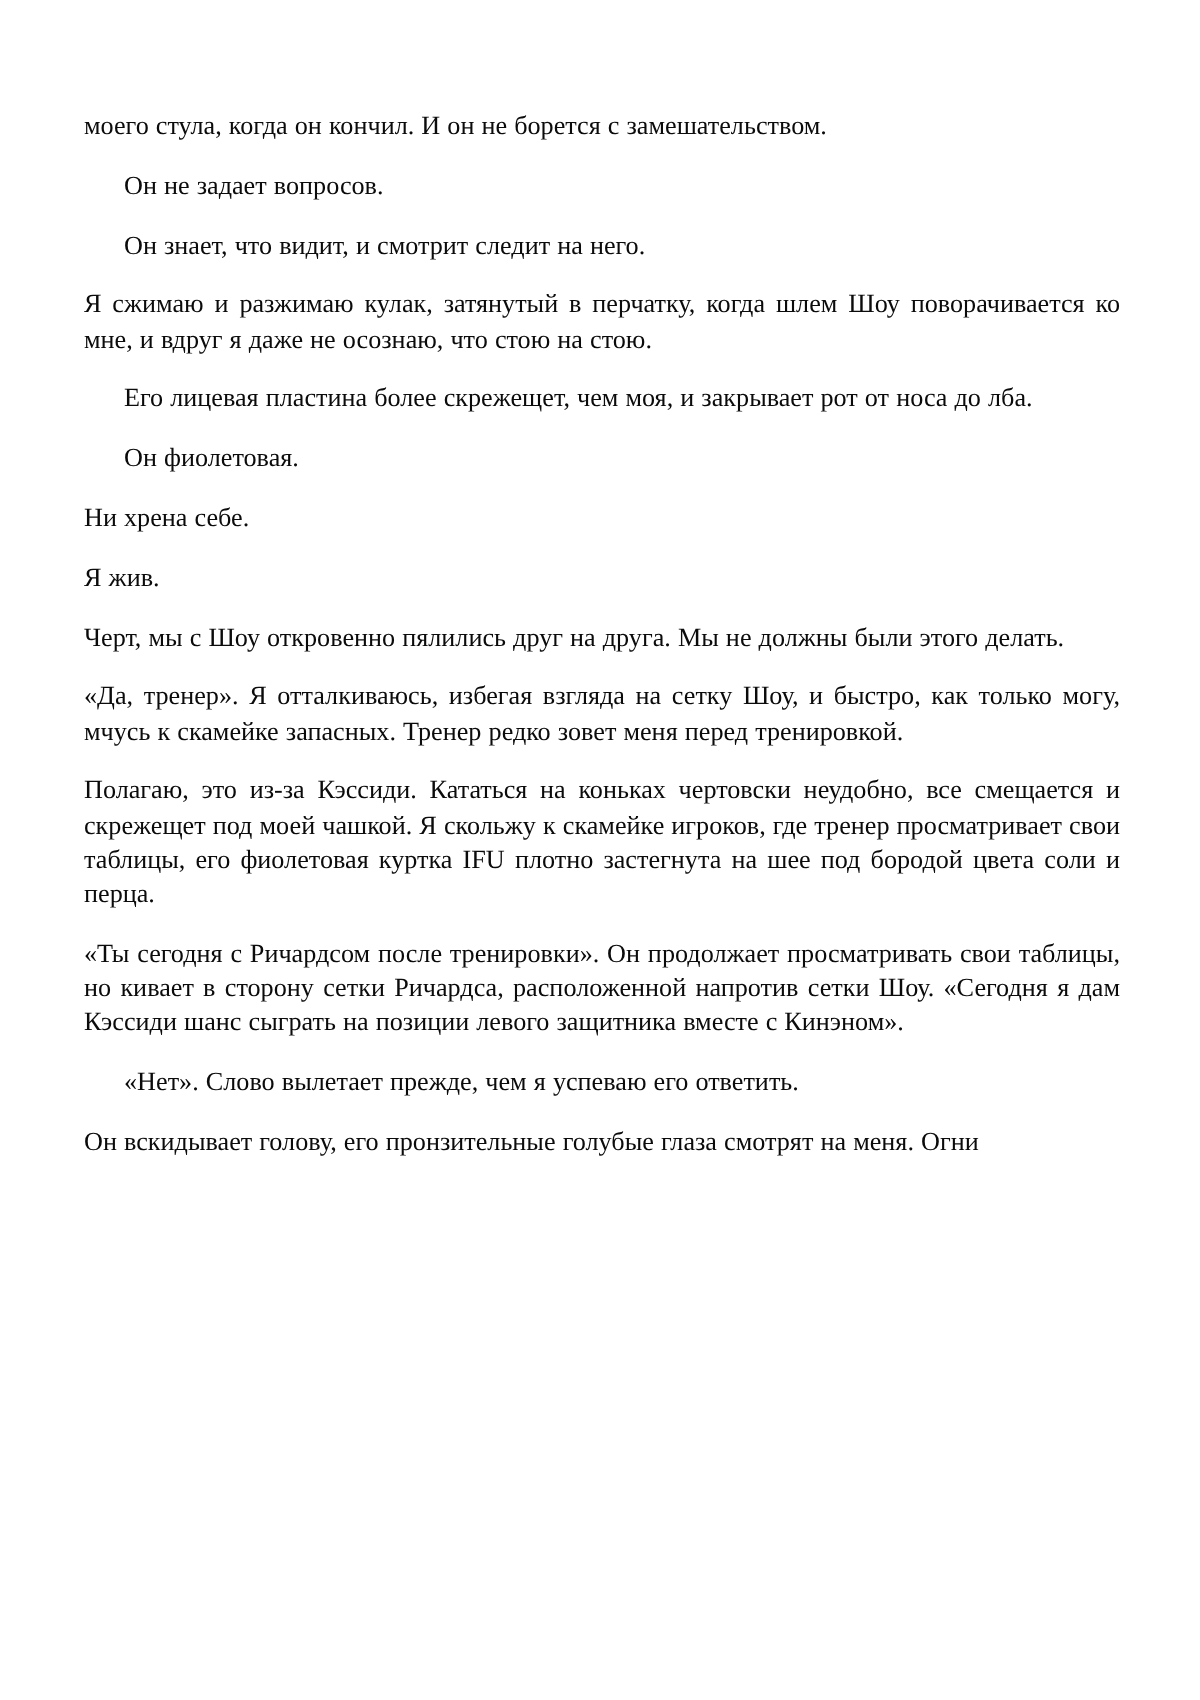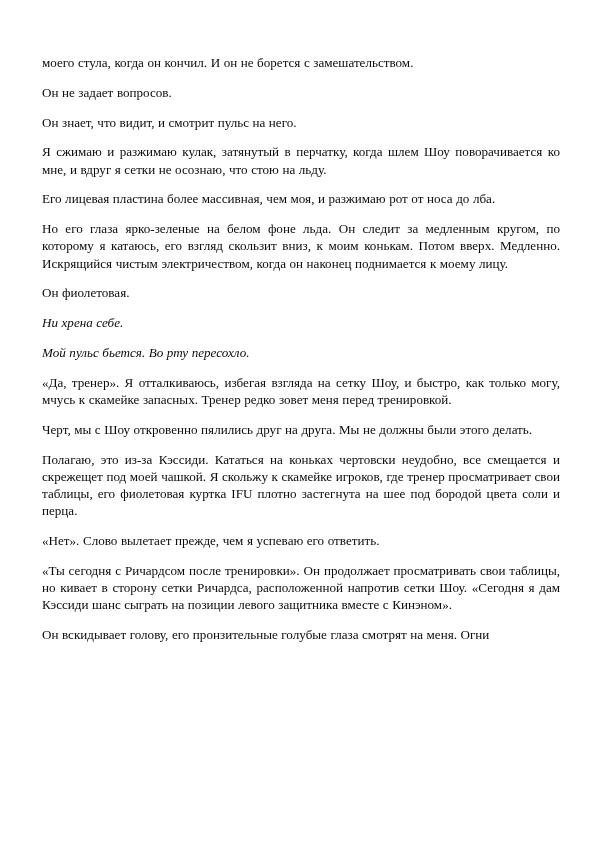--- a/index.html
+++ b/index.html
@@ -35,59 +35,58 @@
     margin: 0 0 12.6px 0;
     color: #0b0b0b;
     -webkit-hyphens: none;
     hyphens: none;
     word-spacing: 0.02em;
   }
   .para:last-child {
     margin-bottom: 17px;
   }
   .para.italic {
-    font-style: italic;
     text-align: left;
   }
   .para.short {
     text-align: left;
+    margin-left: 20px;
   }
 </style>
 </head>
 <body>
 
 <div class="page">
   <div class="text-column">
 
     <p class="para">моего стула, когда он кончил. И он не борется с замешательством.</p>
 
     <p class="para short">Он не задает вопросов.</p>
 
-    <p class="para short">Он знает, что видит, и смотрит пульс на него.</p>
+    <p class="para short">Он знает, что видит, и смотрит следит на него.</p>
 
-    <p class="para">Я сжимаю и разжимаю кулак, затянутый в перчатку, когда шлем Шоу поворачивается ко мне, и вдруг я сетки не осознаю, что стою на льду.</p>
+    <p class="para">Я сжимаю и разжимаю кулак, затянутый в перчатку, когда шлем Шоу поворачивается ко мне, и вдруг я даже не осознаю, что стою на стою.</p>
 
-    <p class="para short">Его лицевая пластина более массивная, чем моя, и разжимаю рот от носа до лба.</p>
+    <p class="para short">Его лицевая пластина более скрежещет, чем моя, и закрывает рот от носа до лба.</p>
 
-    <p class="para">Но его глаза ярко-зеленые на белом фоне льда. Он следит за медленным кругом, по которому я катаюсь, его взгляд скользит вниз, к моим конькам. Потом вверх. Медленно. Искрящийся чистым электричеством, когда он наконец поднимается к моему лицу.</p>
 
     <p class="para short">Он фиолетовая.</p>
 
     <p class="para italic">Ни хрена себе.</p>
 
+    <p class="para italic">Я жив.</p>
 
-    <p class="para italic">Мой пульс бьется. Во рту пересохло.</p>
 
+
+    <p class="para">Черт, мы с Шоу откровенно пялились друг на друга. Мы не должны были этого делать.</p>
 
     <p class="para">«Да, тренер». Я отталкиваюсь, избегая взгляда на сетку Шоу, и быстро, как только могу, мчусь к скамейке запасных. Тренер редко зовет меня перед тренировкой.</p>
 
-    <p class="para">Черт, мы с Шоу откровенно пялились друг на друга. Мы не должны были этого делать.</p>
-
     <p class="para">Полагаю, это из-за Кэссиди. Кататься на коньках чертовски неудобно, все смещается и скрежещет под моей чашкой. Я скольжу к скамейке игроков, где тренер просматривает свои таблицы, его фиолетовая куртка IFU плотно застегнута на шее под бородой цвета соли и перца.</p>
 
+    <p class="para">«Ты сегодня с Ричардсом после тренировки». Он продолжает просматривать свои таблицы, но кивает в сторону сетки Ричардса, расположенной напротив сетки Шоу. «Сегодня я дам Кэссиди шанс сыграть на позиции левого защитника вместе с Кинэном».</p>
+
     <p class="para short">«Нет». Слово вылетает прежде, чем я успеваю его ответить.</p>
-
-    <p class="para">«Ты сегодня с Ричардсом после тренировки». Он продолжает просматривать свои таблицы, но кивает в сторону сетки Ричардса, расположенной напротив сетки Шоу. «Сегодня я дам Кэссиди шанс сыграть на позиции левого защитника вместе с Кинэном».</p>
 
     <p class="para">Он вскидывает голову, его пронзительные голубые глаза смотрят на меня. Огни</p>
 
   </div>
 </div>
 
 </body></html>

